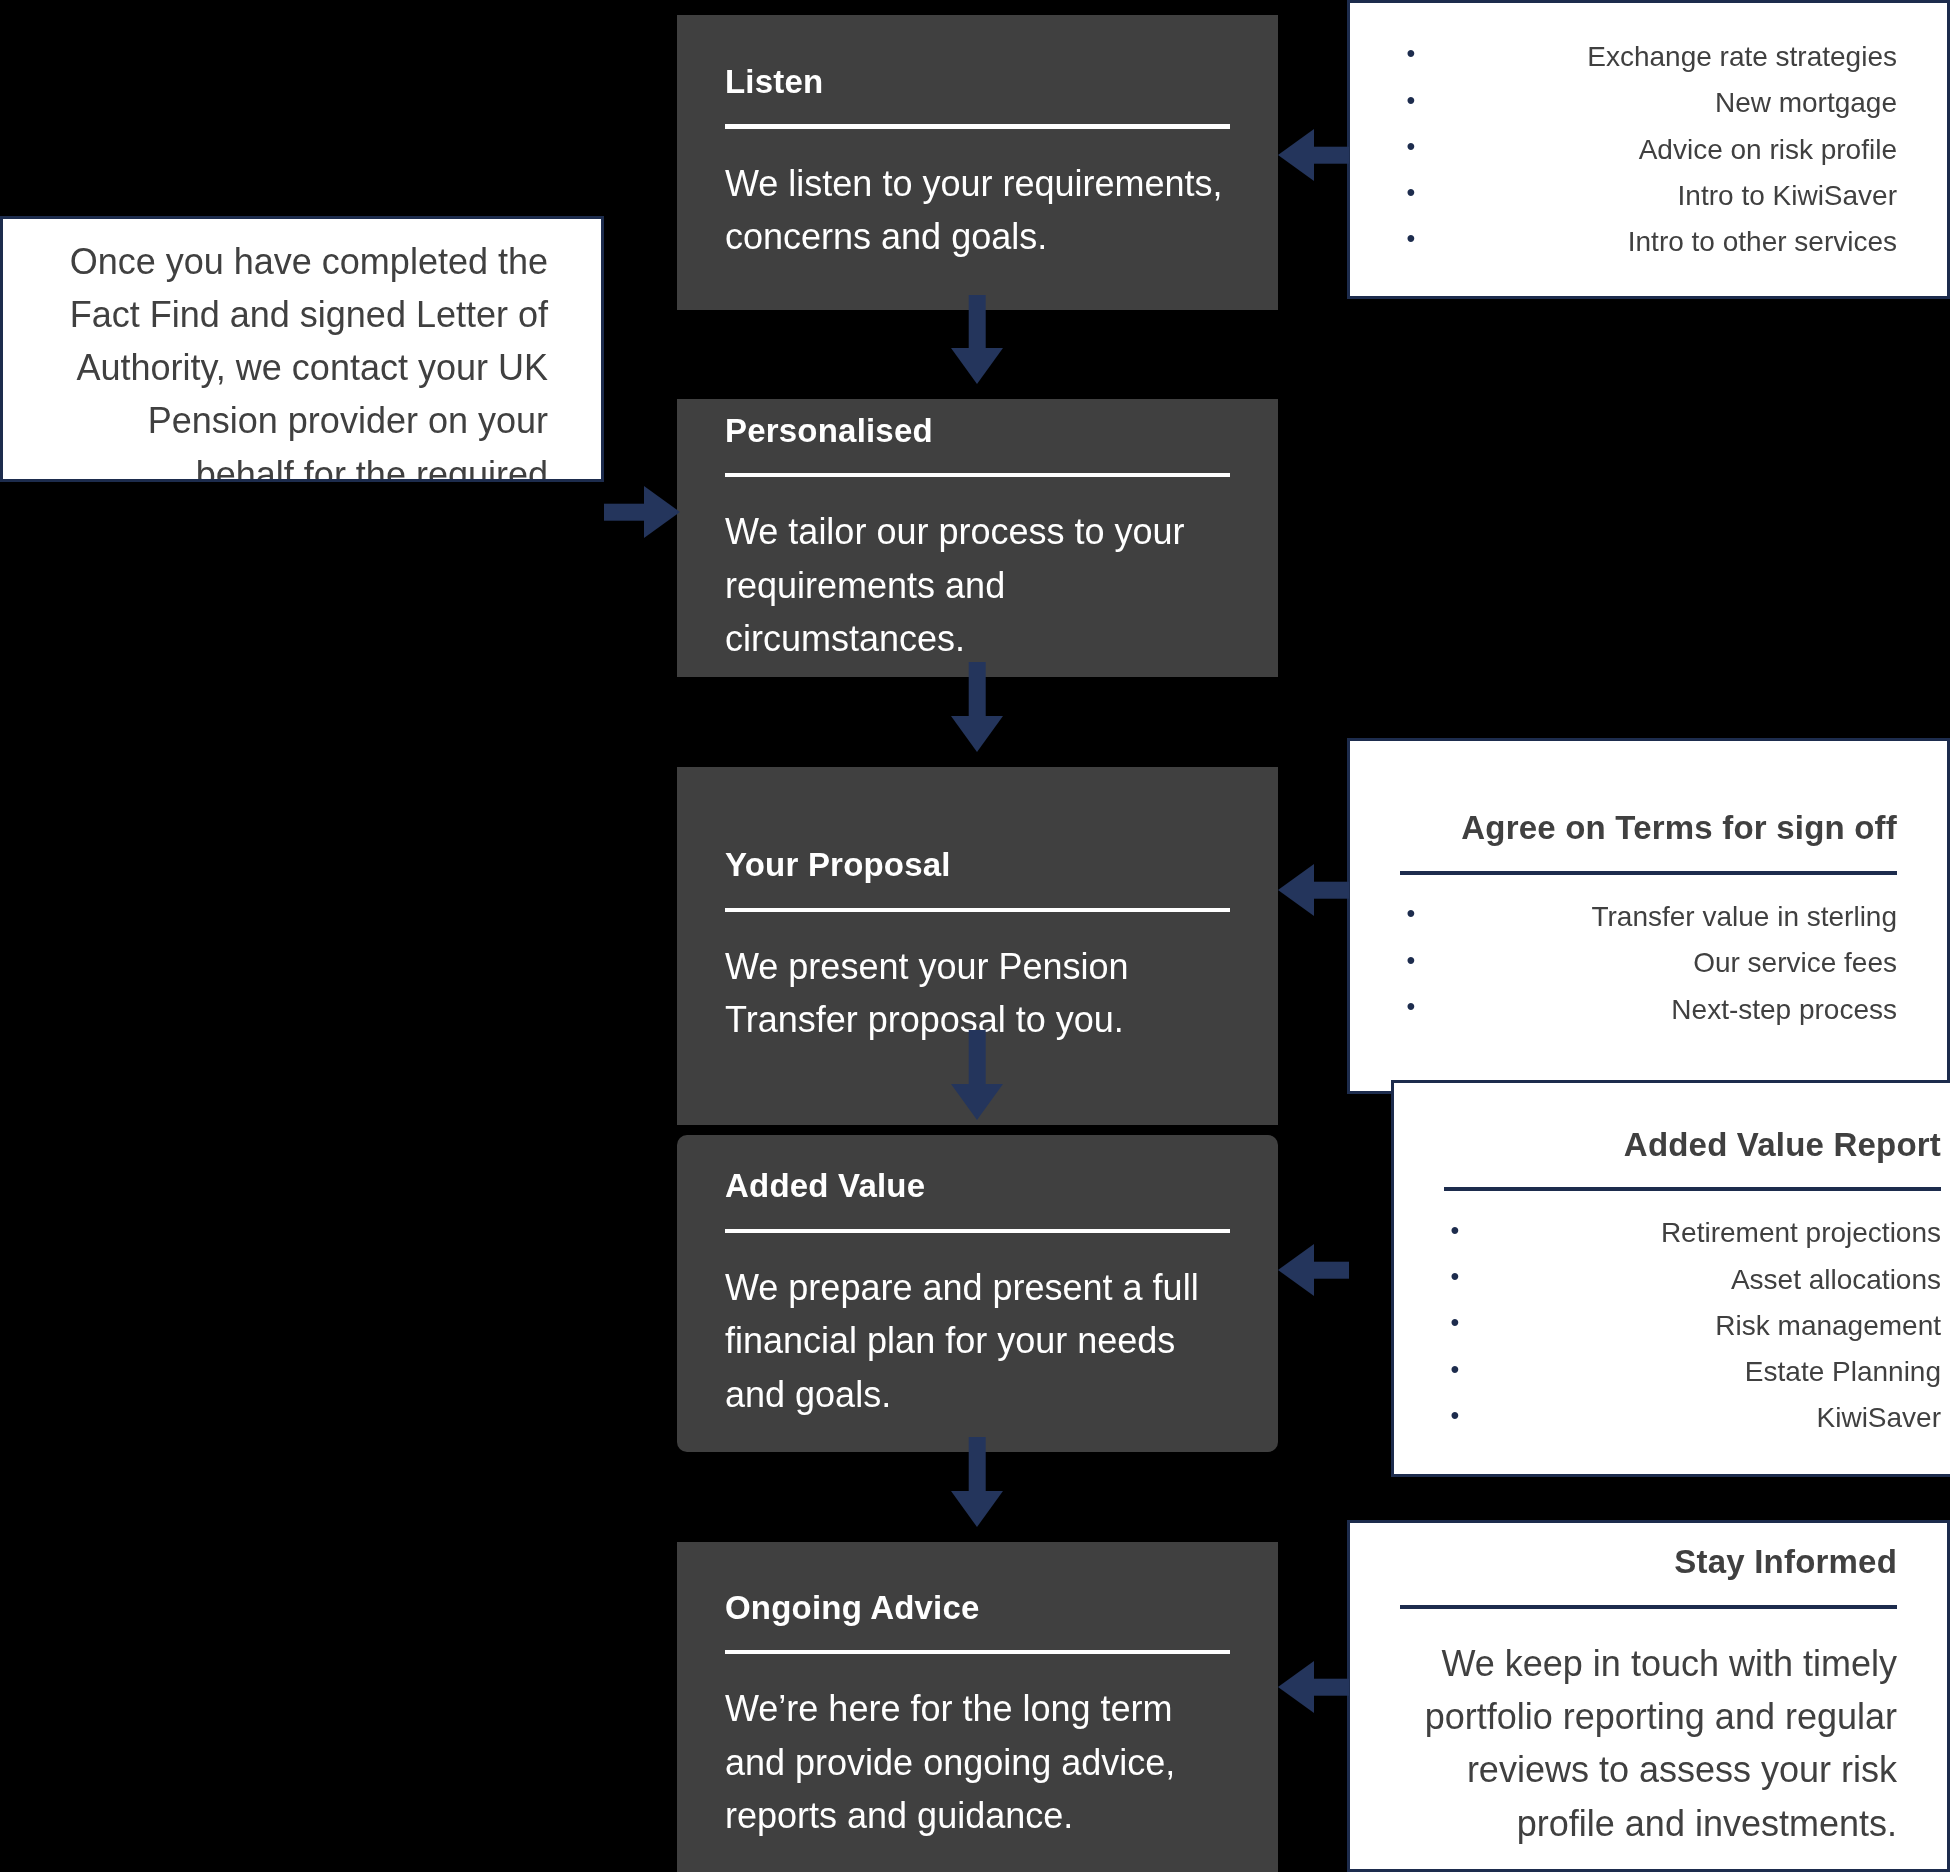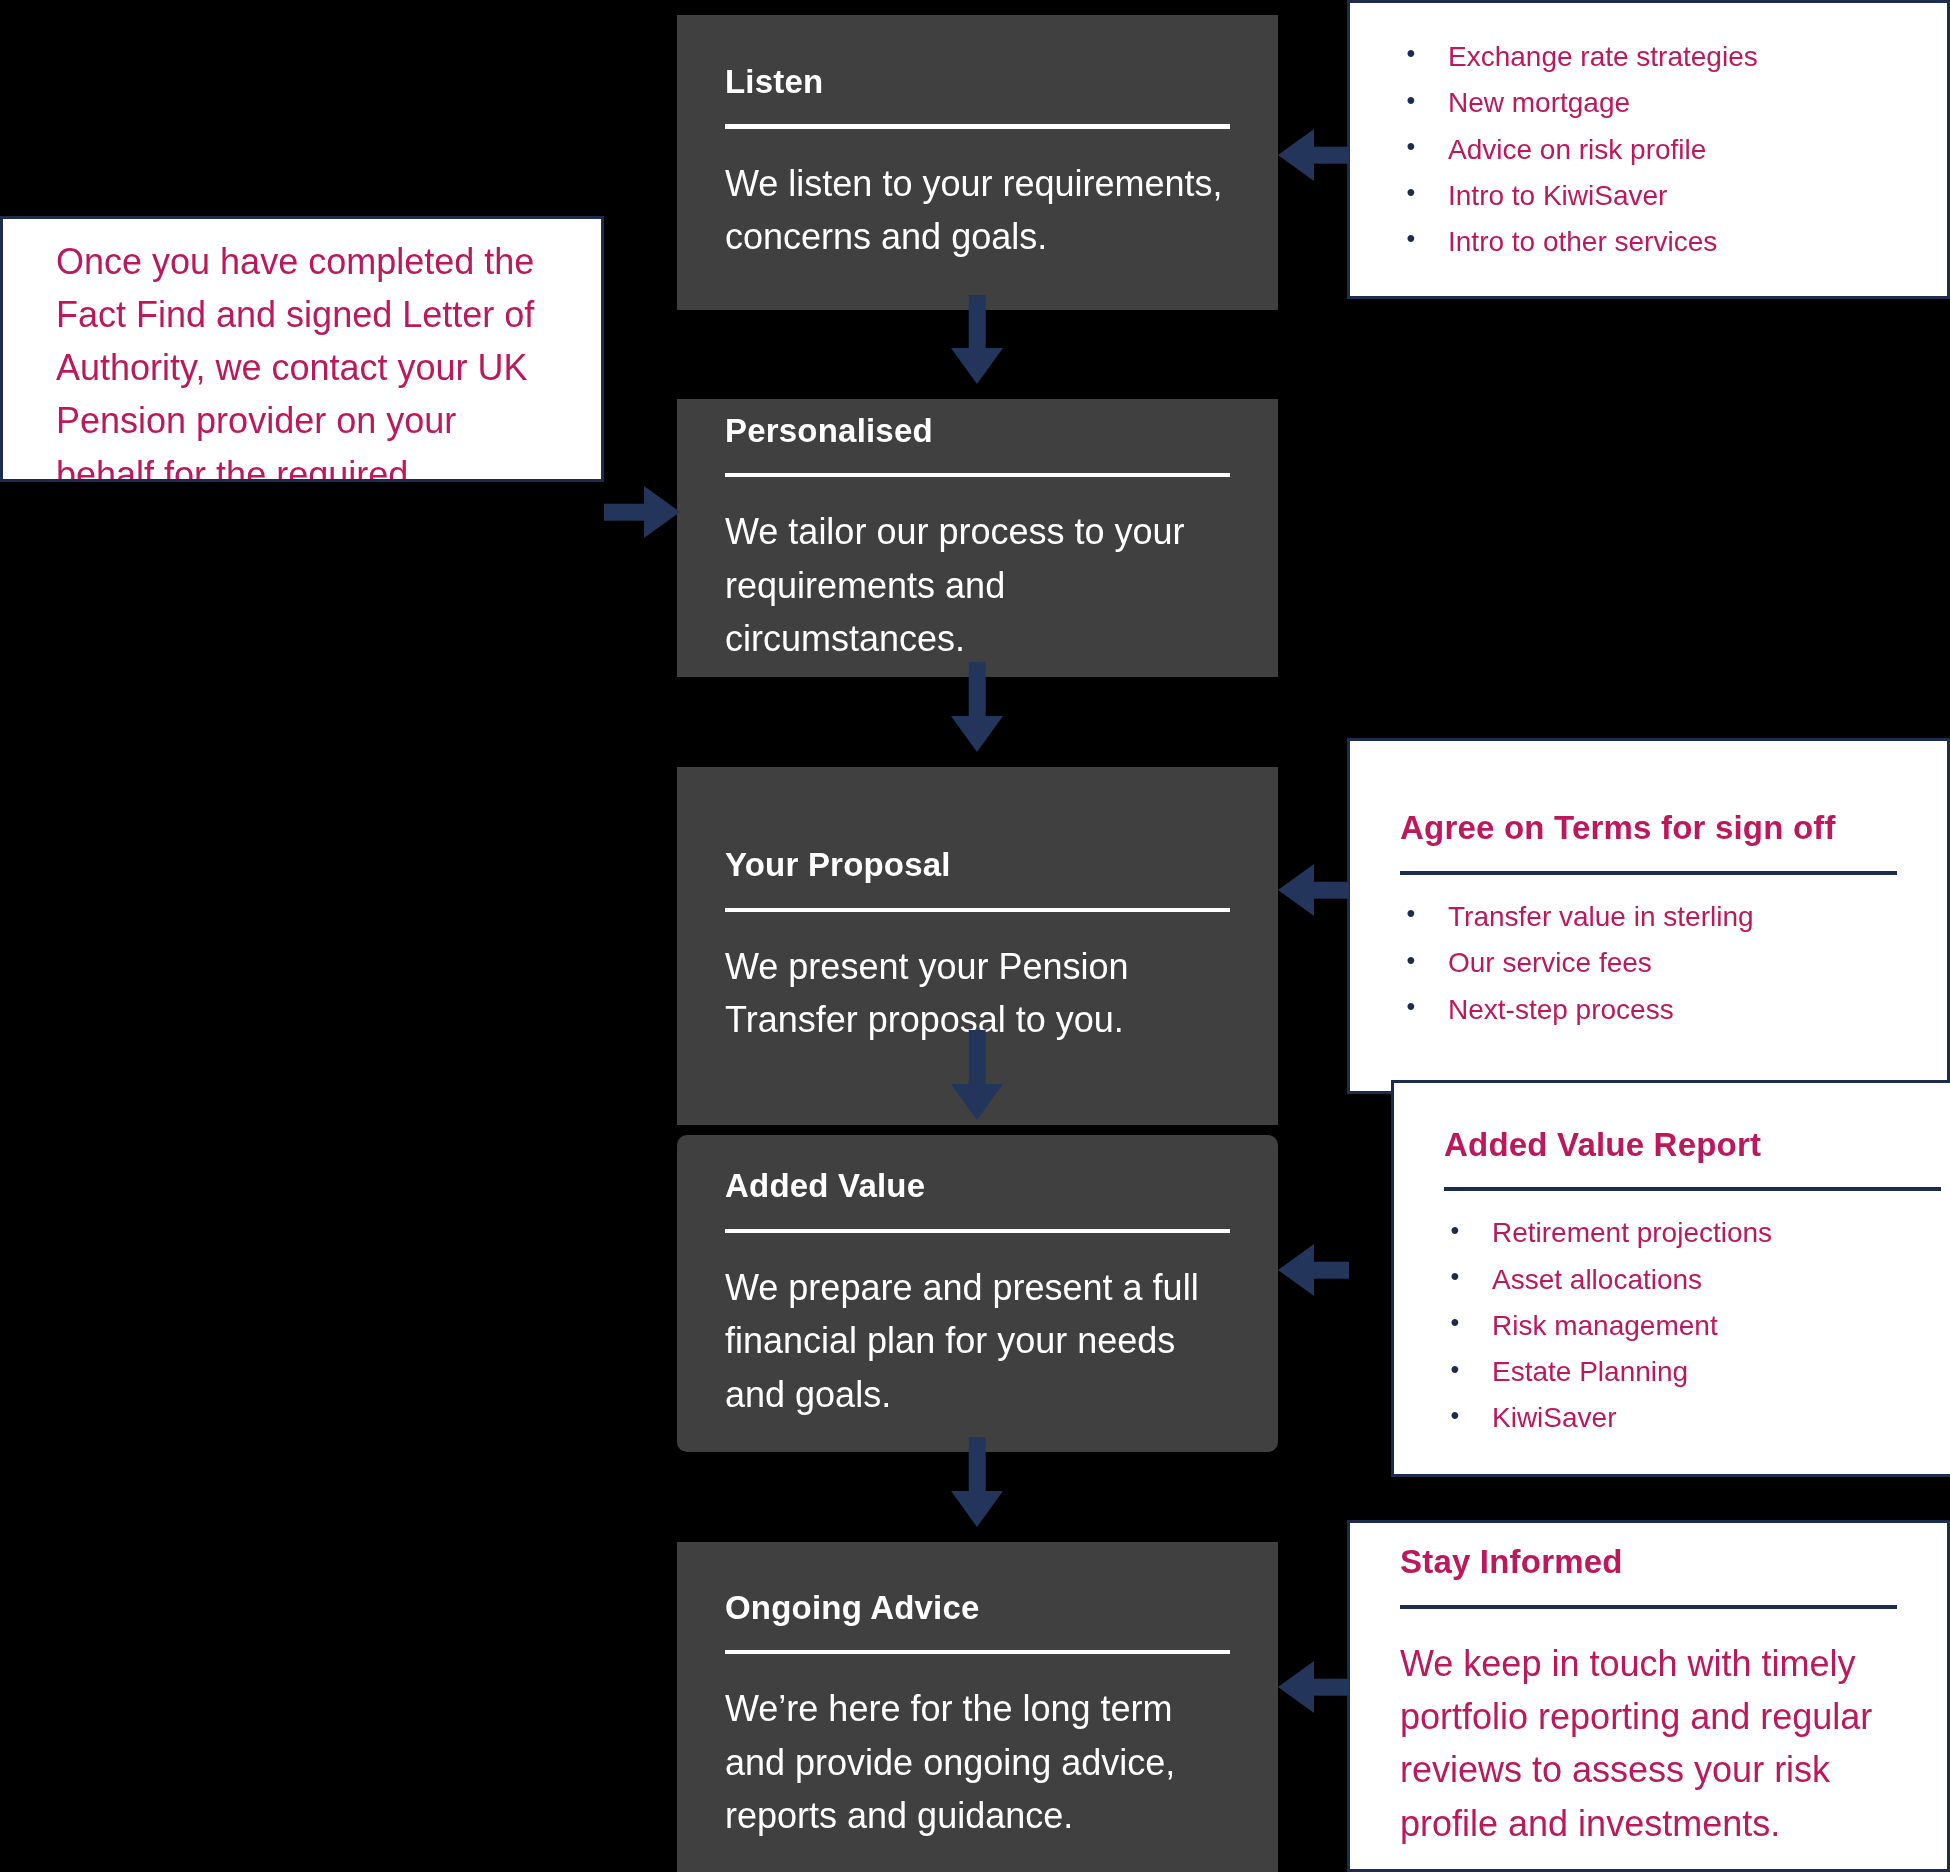--- a/index.html
+++ b/index.html
@@ -22,22 +22,23 @@
     position: absolute;
     overflow: hidden;
   }
   .box-dark {
     background: #404040;
     color: #ffffff;
     margin-top: 15px;
   }
   .box-light {
     background: #ffffff;
-    color: #be185d;
+    color: #404040;
     border: 3.3px solid #1d2c4d;
+    text-align: right;
   }
 
   .box-inner {
     padding: 0 48px;
     height: 100%;
     display: flex;
     flex-direction: column;
     justify-content: center;
   }
 

